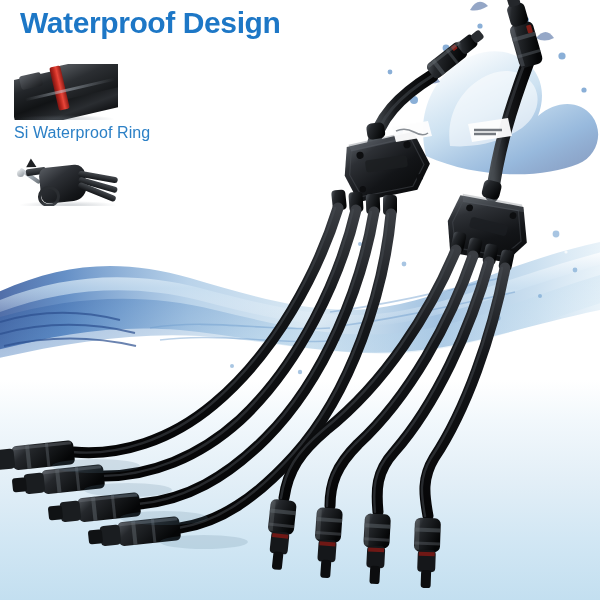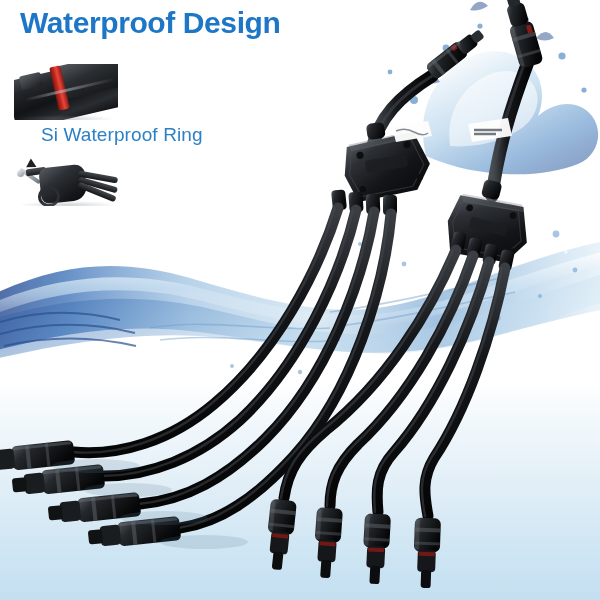--- a/index.html
+++ b/index.html
@@ -14,21 +14,21 @@
   .bg-top{position:absolute;left:0;top:0;width:600px;height:420px;background:#ffffff;}
   .bg-bottom{position:absolute;left:0;top:380px;width:600px;height:220px;
     background:linear-gradient(180deg,#ffffff 0%,#f2f8fc 18%,#e3eff7 45%,#d2e7f4 72%,#c3dff0 100%);}
 
   
   .title{position:absolute;left:20px;top:6px;font-size:30px;font-weight:bold;
     color:#1d77c6;letter-spacing:-0.4px;white-space:nowrap;}
 
   
   .callout{position:absolute;}
-  .callout-label{font-size:19px;color:#2c80c6;white-space:nowrap;letter-spacing:0.1px;margin-left:27px;}
+  .callout-label{font-size:16px;color:#2c80c6;white-space:nowrap;letter-spacing:0.1px;}
   .thumb{position:relative;overflow:hidden;background:#ffffff;}
   .thumb-shadow{position:absolute;left:4px;right:4px;bottom:-3px;height:8px;
     background:radial-gradient(ellipse at center,rgba(120,130,140,.35) 0%,rgba(255,255,255,0) 72%);}
 
   
   #callout1{left:14px;top:64px;}
   #thumb1{width:104px;height:56px;}
   #thumb1 .body{position:absolute;left:-4px;top:4px;width:118px;height:50px;
     background:linear-gradient(172deg,#4a4e53 0%,#24272b 22%,#111315 52%,#2a2d31 78%,#0c0d0f 100%);
     transform:rotate(-13deg);border-radius:4px;}

